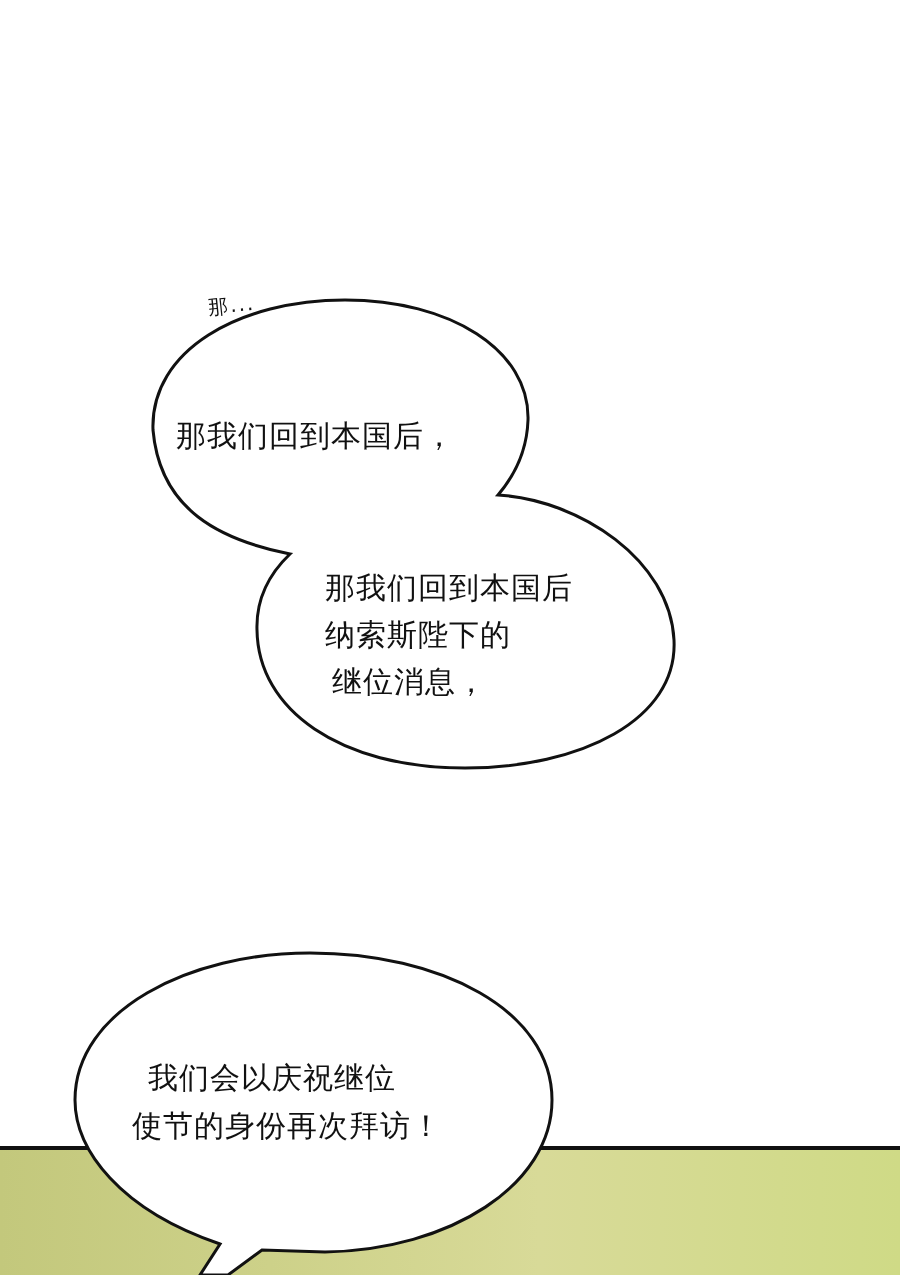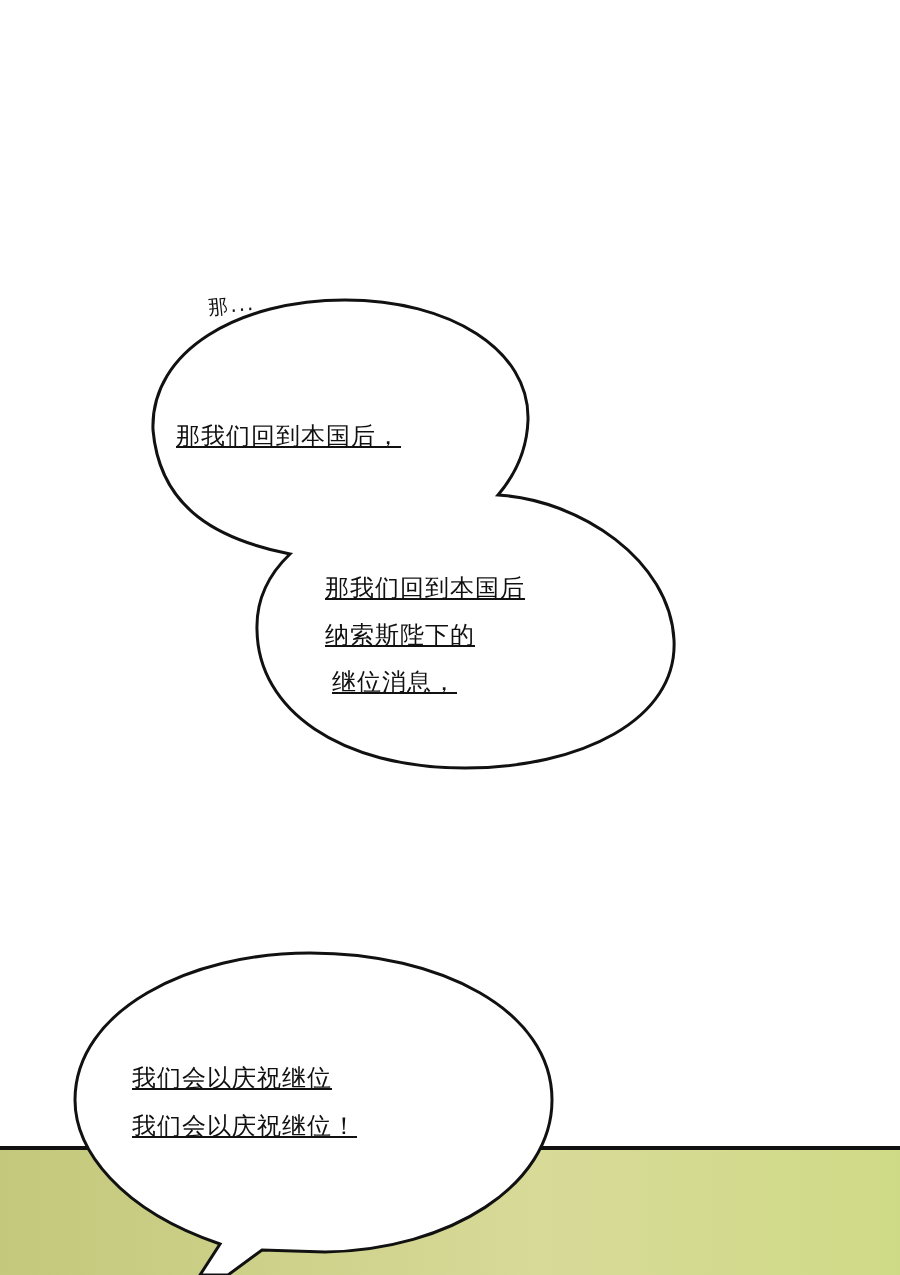--- a/index.html
+++ b/index.html
@@ -9,22 +9,22 @@
       font-family: "DejaVu Sans", "Liberation Sans", sans-serif;
     }
     .panel-bottom {
       position: absolute; left: 0; top: 1146px; width: 900px; height: 129px;
       background: linear-gradient(90deg, #c3c87c 0%, #cdd189 30%, #d8da98 60%, #cfda86 100%);
       border-top: 4px solid #111;
       box-sizing: border-box;
     }
     svg.bubbles { position: absolute; left: 0; top: 0; width: 900px; height: 1275px; }
     .txt {
-      position: absolute; color: #111; font-size: 24px; line-height: 44px;
-      white-space: pre; letter-spacing: 1px; text-decoration: underline;
+      position: absolute; color: #111; font-size: 30px; line-height: 44px;
+      white-space: pre; letter-spacing: 1px;
     }
     .whisper {
       position: absolute; left: 208px; top: 292px; font-size: 20px; color: #111;
       transform: rotate(-6deg); letter-spacing: 2px;
     }
   </style>
 </head>
 <body>
 
 <div class="panel-bottom"></div>
@@ -55,14 +55,14 @@
 </svg>
 
 <div class="whisper">那...</div>
 
 <div class="txt" style="left:176px; top:414px;">那我们回到本国后，</div>
 
 <div class="txt" style="left:325px; top:566px;">那我们回到本国后</div>
 <div class="txt" style="left:325px; top:613px;">纳索斯陛下的</div>
 <div class="txt" style="left:332px; top:660px;">继位消息，</div>
 
-<div class="txt" style="left:132px; top:1056px;">我们会以庆祝继位</div>
-<div class="txt" style="left:132px; top:1104px;">我们会以庆祝继位！</div>
+<div class="txt" style="left:148px; top:1056px;">我们会以庆祝继位</div>
+<div class="txt" style="left:132px; top:1104px;">使节的身份再次拜访！</div>
 
 </body></html>

